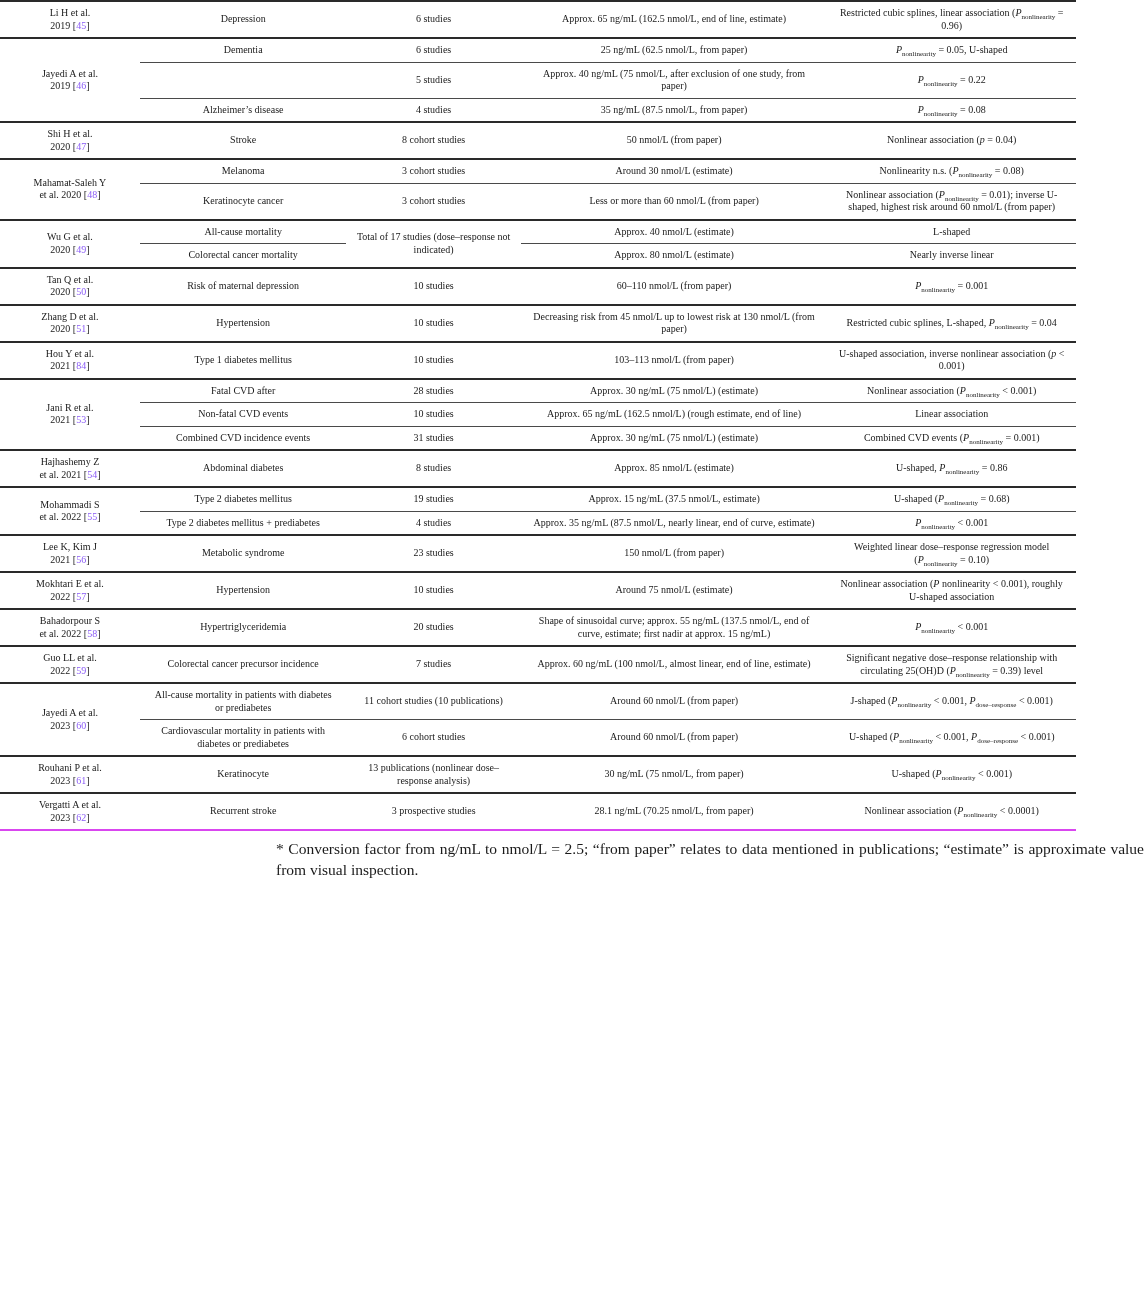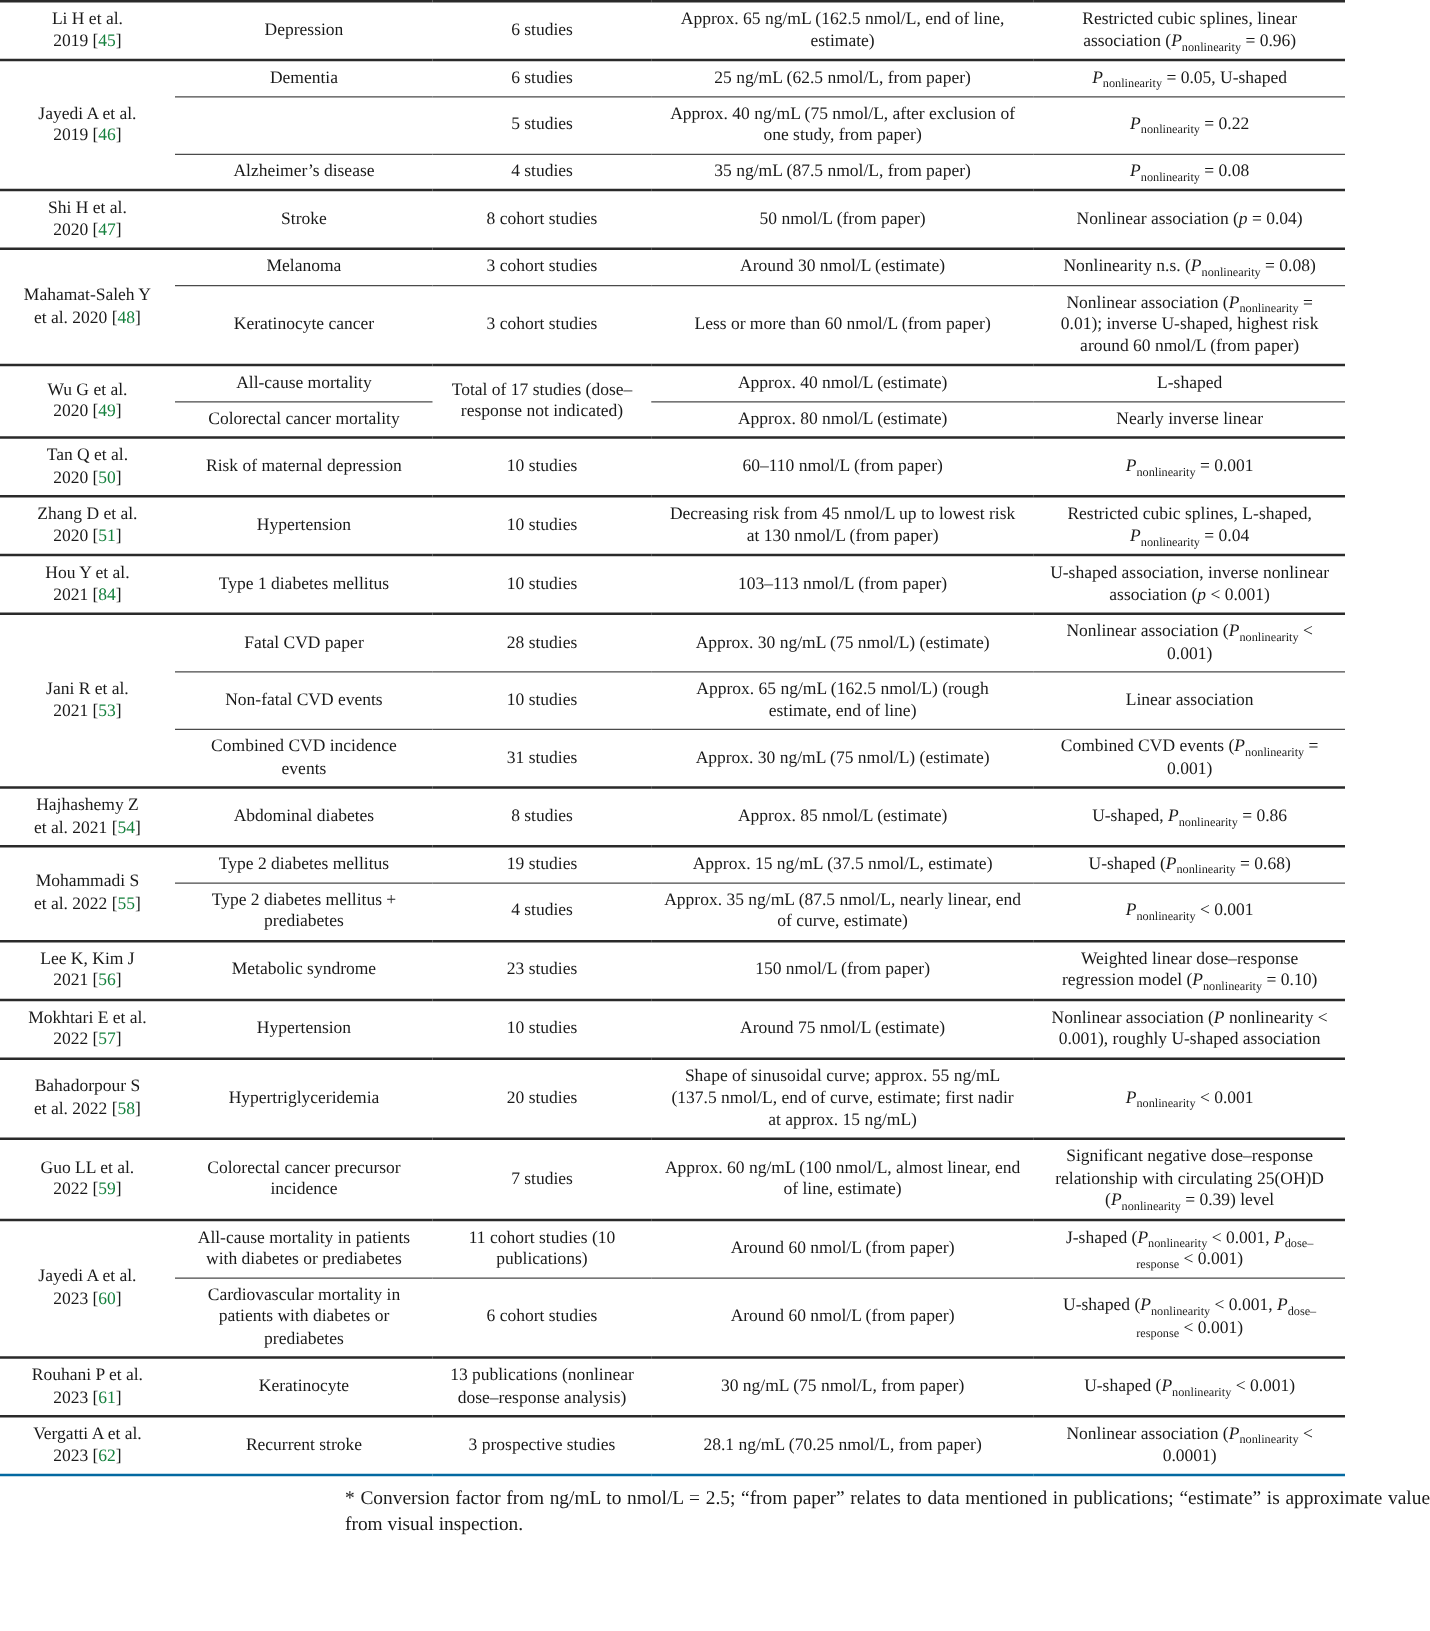--- a/index.html
+++ b/index.html
@@ -12,37 +12,37 @@
   .page {
     width: 1144px;
     box-sizing: border-box;
     background: #ffffff;
   }
   table.dose-table {
     width: 1076px;
     border-collapse: collapse;
     table-layout: fixed;
     border-top: 2px solid #1f1f1f;
-    border-bottom: 2px solid #0369a1;
-    font-size: 14px;
+    border-bottom: 2px solid #d946ef;
+    font-size: 10px;
     line-height: 1.25;
   }
   col.c1 { width: 13.0%; }
   col.c2 { width: 19.2%; }
   col.c3 { width: 16.2%; }
   col.c4 { width: 28.5%; }
   col.c5 { width: 23.1%; }
   td {
     text-align: center;
     vertical-align: middle;
     padding: 5px 10px;
   }
   tr.group-start td { border-top: 2px solid #2a2a2a; }
   tr.sub-row td { border-top: 1px solid #4a4a4a; }
-  span.ref { color: #15803d; }
+  span.ref { color: #8b5cf6; }
   sub { font-size: 0.7em; line-height: 0; }
   .footnote {
     padding: 8px 0 10px 276px;
     width: 868px;
     box-sizing: content-box;
     text-align: justify;
     font-size: 15.5px;
     line-height: 1.35;
   }
 </style>
@@ -133,21 +133,21 @@
         </tr>
         <tr class="group-start">
           <td rowspan="1">Hou Y et al.<br>2021 [<span class="ref">84</span>]</td>
           <td>Type 1 diabetes mellitus</td>
           <td>10 studies</td>
           <td>103–113 nmol/L (from paper)</td>
           <td>U-shaped association, inverse nonlinear association (<i>p</i> &lt; 0.001)</td>
         </tr>
         <tr class="group-start">
           <td rowspan="3">Jani R et al.<br>2021 [<span class="ref">53</span>]</td>
-          <td>Fatal CVD paper</td>
+          <td>Fatal CVD after</td>
           <td>28 studies</td>
           <td>Approx. 30 ng/mL (75 nmol/L) (estimate)</td>
           <td>Nonlinear association (<i>P</i><sub>nonlinearity</sub> &lt; 0.001)</td>
         </tr>
         <tr class="sub-row">
           <td>Non-fatal CVD events</td>
           <td>10 studies</td>
           <td>Approx. 65 ng/mL (162.5 nmol/L) (rough estimate, end of line)</td>
           <td>Linear association</td>
         </tr>

